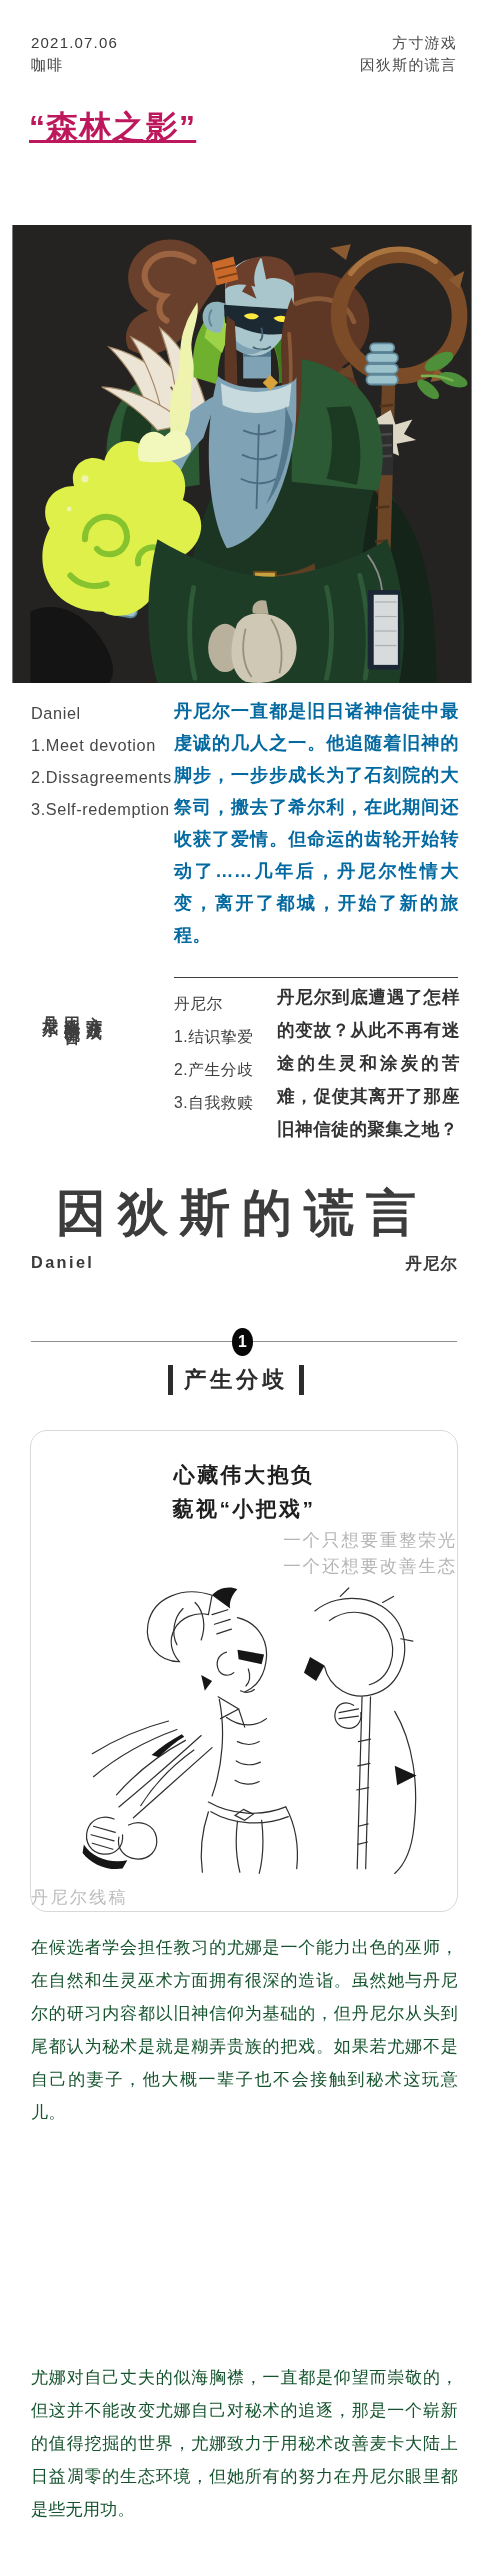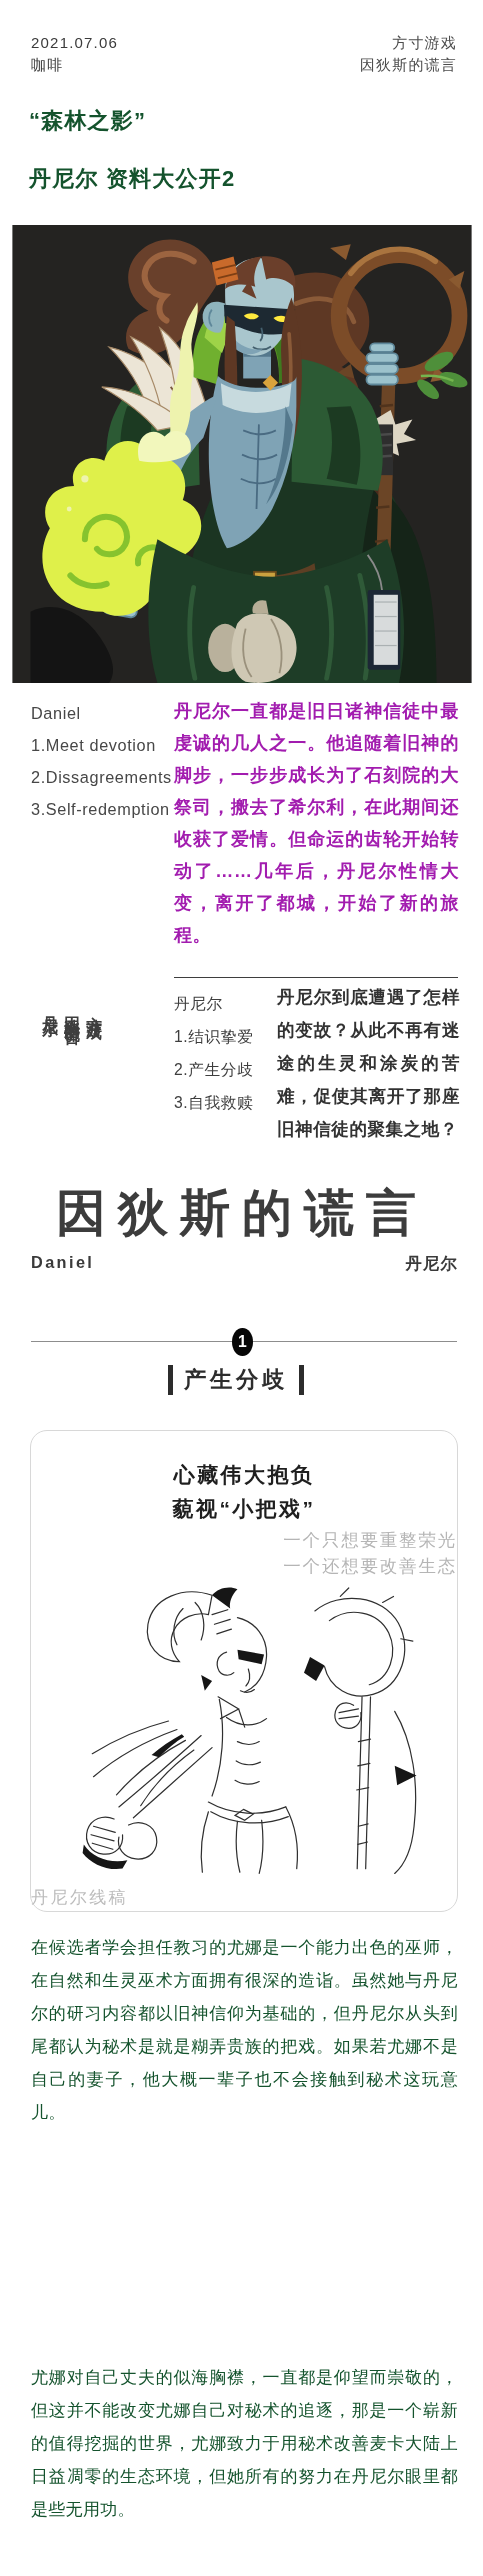--- a/index.html
+++ b/index.html
@@ -5,26 +5,26 @@
   html,body{margin:0;padding:0;background:#ffffff;}
   .page{position:relative;width:484px;height:2576px;background:#ffffff;overflow:hidden;
         font-family:"Liberation Sans","DejaVu Sans",sans-serif;}
   .abs{position:absolute;}
 
   
   .hdr-left{left:31px;color:#3b3b3b;font-size:15px;letter-spacing:1.2px;font-weight:500;}
   .hdr-right{right:27px;color:#4c4c4c;font-size:15px;letter-spacing:1.2px;text-align:right;font-weight:500;}
 
   
-  .main-title{left:29px;color:#14532d;font-size:22px;font-weight:600;letter-spacing:1.2px;}
+  .main-title{left:29px;color:#be185d;font-size:32px;font-weight:600;letter-spacing:1.2px;text-decoration:underline;}
 
   
   .en-list div{font-size:16.3px;line-height:32px;color:#474747;font-weight:500;letter-spacing:0.6px;}
   .intro-para{width:285px;font-size:18px;line-height:32px;letter-spacing:0.6px;font-weight:600;
-              color:#a21caf;text-align:justify;}
+              color:#0369a1;text-align:justify;}
   .rule1{width:284px;height:1.2px;background:#3e3e3e;}
 
   
   .vertical{writing-mode:vertical-rl;text-orientation:upright;height:121px;
             font-size:15.7px;font-weight:700;color:#3e3e3e;letter-spacing:2.4px;line-height:22px;}
   .cn-list div{font-size:15.7px;line-height:33px;color:#3e3e3e;font-weight:500;letter-spacing:0.6px;}
   .teaser-para{width:183px;font-size:17.5px;line-height:33px;letter-spacing:0.6px;font-weight:700;
                color:#323232;text-align:justify;}
 
   
@@ -63,21 +63,20 @@
 <body>
 
 <div class="page">
 
   <div class="abs hdr-left" style="top:34px;">2021.07.06</div>
   <div class="abs hdr-left" style="top:56px;">咖啡</div>
   <div class="abs hdr-right" style="top:34px;">方寸游戏</div>
   <div class="abs hdr-right" style="top:56px;">因狄斯的谎言</div>
 
   <div class="abs main-title" style="top:106px;">“森林之影”</div>
-  <div class="abs main-title" style="top:164px;">丹尼尔 资料大公开2</div>
 
   <div class="abs" style="left:12px;top:225px;width:460px;height:458px;">
     <svg width="460" height="458" viewBox="0 0 760 758" xmlns="http://www.w3.org/2000/svg">
       <rect x="0" y="0" width="760" height="758" fill="#242321"></rect>
 
       <path d="M430,300 C560,330 645,420 662,560 L662,758 L290,758 C272,560 318,418 430,300 Z" fill="#1b3522"></path>
       <path d="M600,430 C662,470 702,560 702,758 L558,758 C570,640 576,520 600,430 Z" fill="#152418"></path>
 
       <path d="M340,95 C330,30 260,5 215,40 C180,68 185,120 225,142 C196,150 180,178 192,205 C230,230 280,200 300,160 C315,130 330,115 340,95 Z" fill="#69402b"></path>
       <path d="M300,60 C270,40 235,45 222,70 C212,92 228,115 252,118 C240,130 240,150 255,158" fill="none" stroke="#9c6440" stroke-width="10" stroke-linecap="round"></path>

